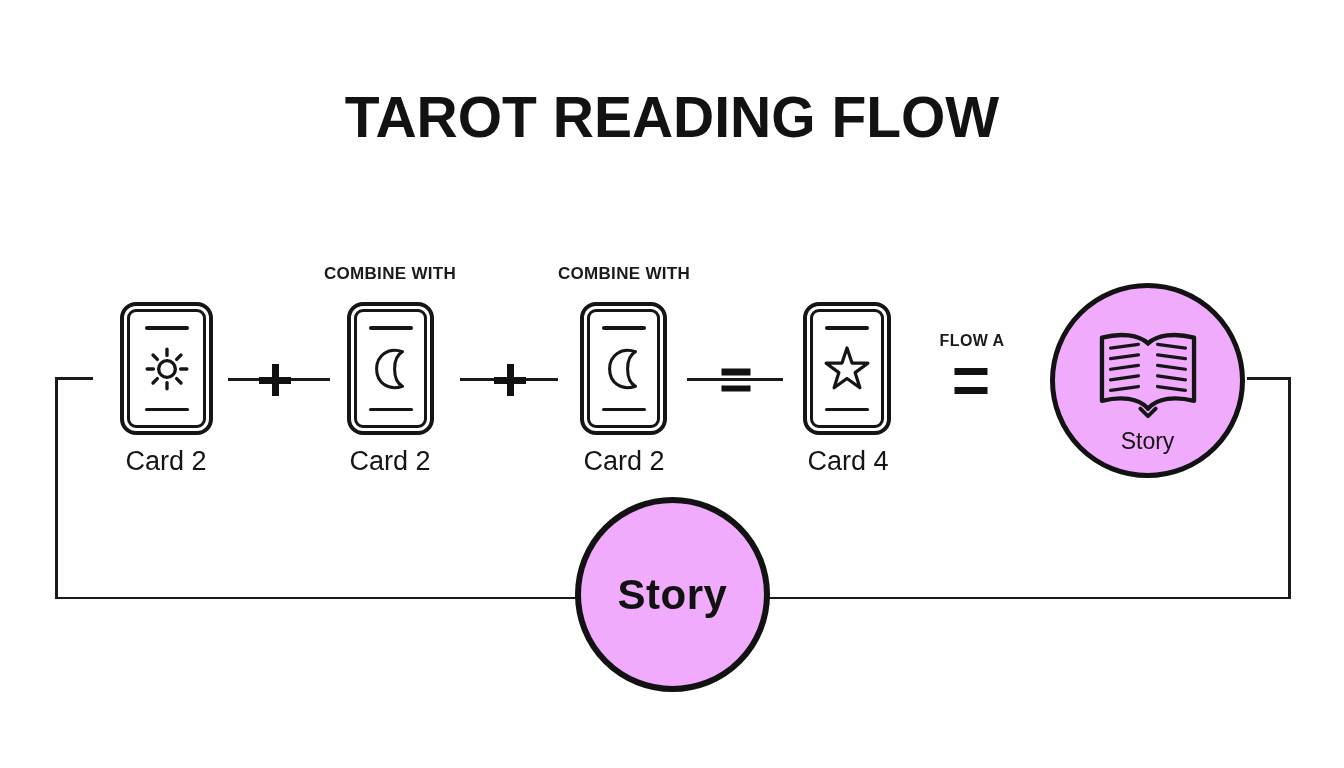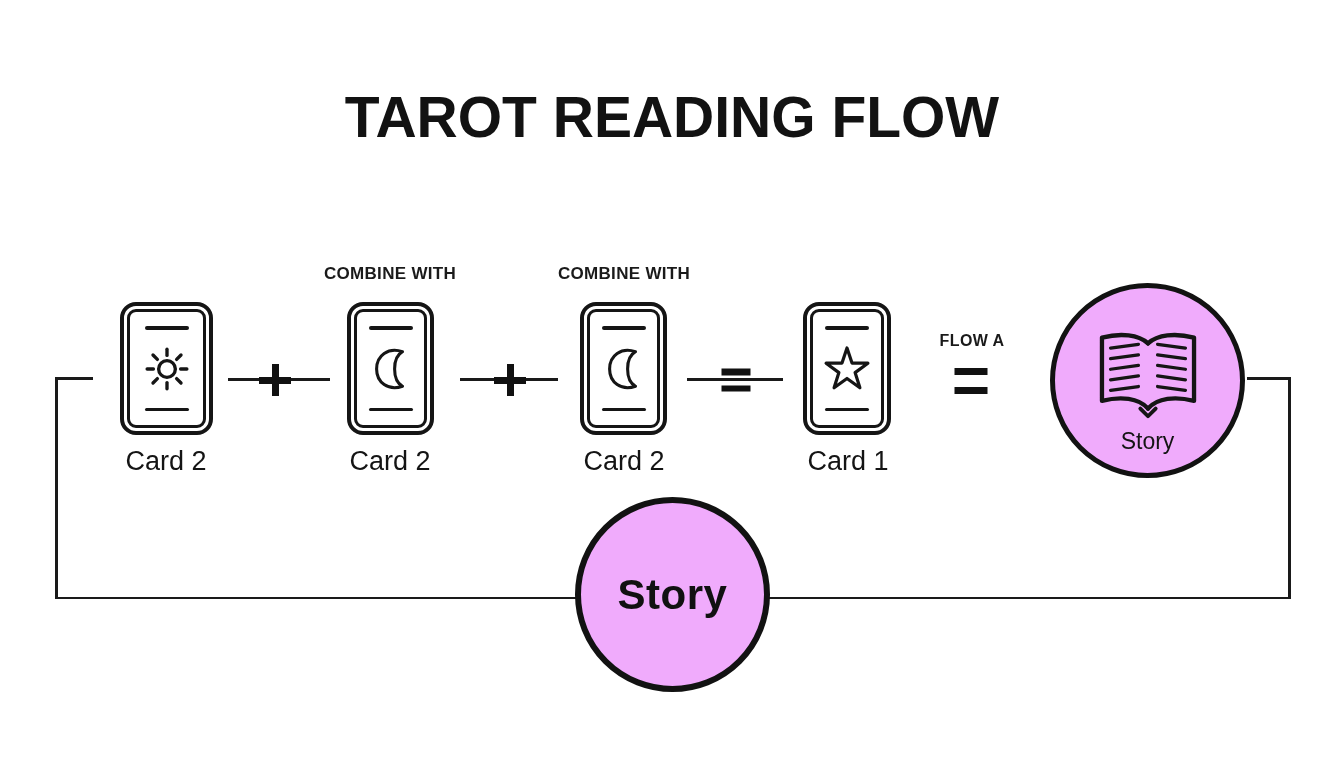--- a/index.html
+++ b/index.html
@@ -134,21 +134,21 @@
     <div class="card-inner">
       <div class="bar"></div>
       <span>
         <svg width="52" height="50" viewBox="0 0 52 50" fill="none" stroke="#151515" stroke-width="3.2" stroke-linejoin="round">
           <polygon points="26,4 31,19.1 46.9,19.2 34.1,28.6 38.9,43.8 26,34.5 13.1,43.8 17.9,28.6 5.1,19.2 21,19.1"></polygon>
         </svg>
       </span>
       <div class="bar"></div>
     </div>
   </div>
-  <div class="card-label" style="left:848px">Card 1</div>
+  <div class="card-label" style="left:848px">Card 4</div>
 
   <div class="forms-a">FLOW A</div>
   <div class="eq eq-big" style="left:971px;top:381px">
       <span></span>
       <span></span>
     </div>
 
   <div class="circle book-circle">
     <span>
       <svg width="122" height="94" viewBox="0 0 124 98" fill="none" stroke="#151515" stroke-width="4.5" stroke-linejoin="round" stroke-linecap="round">

